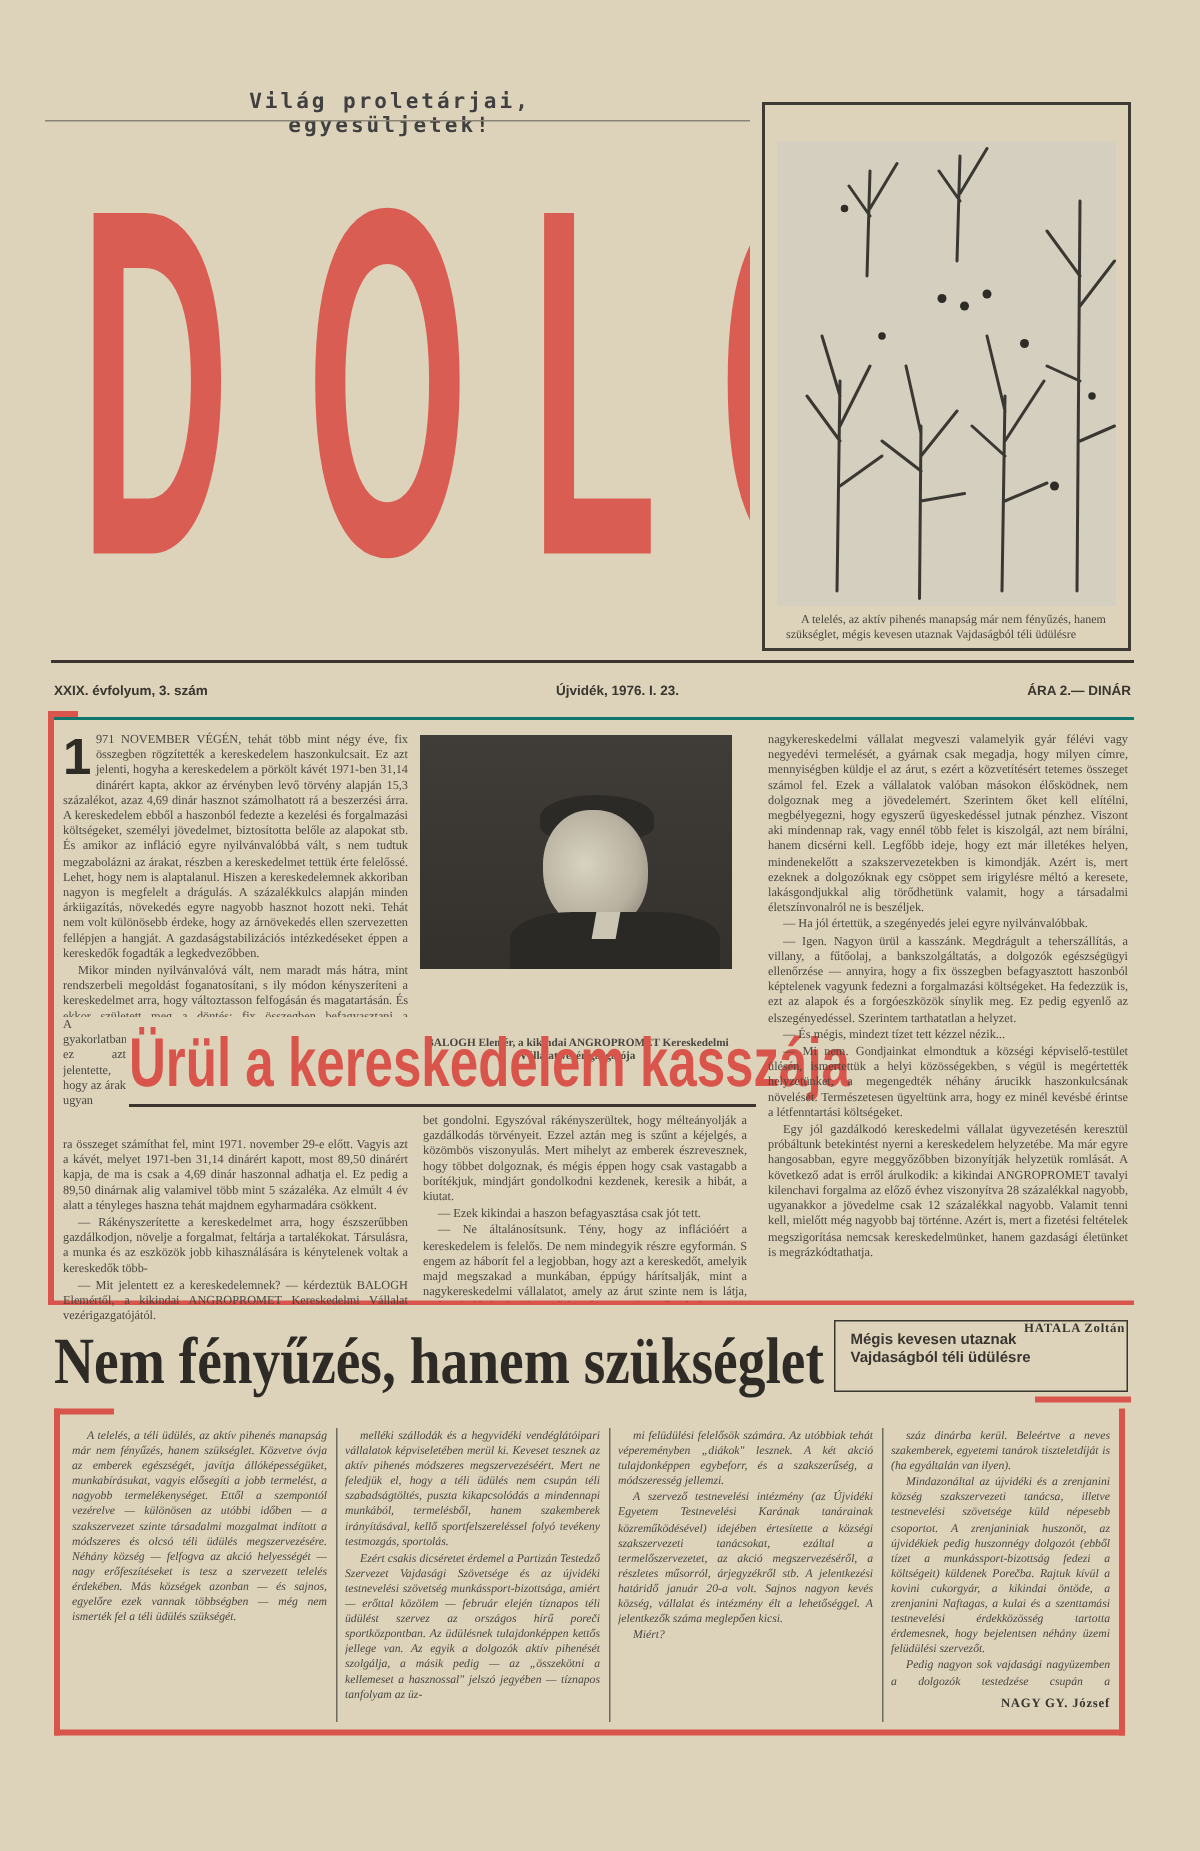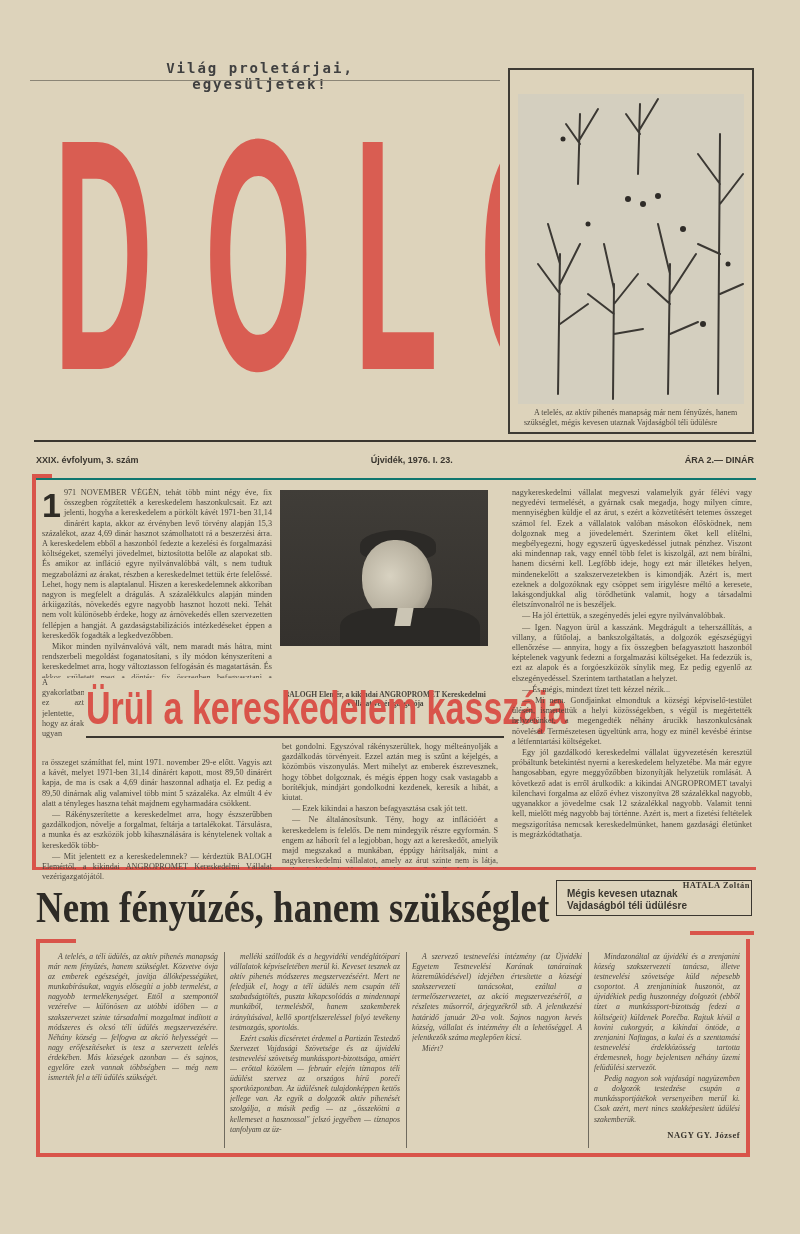--- a/index.html
+++ b/index.html
@@ -113,21 +113,21 @@
   .signature { font-weight: bold; font-size: 8.5px; color: #3a362f; text-align: right; letter-spacing: 0.5px; }
 
   
   .headline2 {
     left: 36px; top: 880px; width: 540px; height: 56px;
     font-family: "Liberation Serif", serif; font-weight: bold;
     font-size: 44px; line-height: 56px; color: #2e2b26;
     white-space: nowrap; transform: scaleX(0.84); transform-origin: left;
   }
   .subhead-box {
-    left: 556px; top: 880px; width: 196px; height: 36px;
+    left: 556px; top: 880px; width: 196px; height: 48px;
     border: 1.5px solid #3a362f;
     font-family: "Liberation Sans", sans-serif; font-weight: bold;
     font-size: 10px; line-height: 12px; color: #3a362f; padding: 7px 10px;
   }
   .a2-frame {
     left: 36px; top: 939px; width: 714px; height: 218px;
     border-left: 4px solid #d9544a; border-right: 4px solid #d9544a; border-bottom: 4px solid #d9544a;
   }
   .col2 { font-size: 7.8px; line-height: 10.1px; text-align: justify; font-style: italic; color: #4a463e; }
   .col2 p { text-indent: 10px; margin-bottom: 1px; }
@@ -237,21 +237,23 @@
 <div class="abs col2" style="left:48px;top:952px;width:170px;height:196px;overflow:hidden;">
   <p>A telelés, a téli üdülés, az aktív pihenés manapság már nem fényűzés, hanem szükséglet. Közvetve óvja az emberek egészségét, javítja állóképességüket, munkabírásukat, vagyis elősegíti a jobb termelést, a nagyobb termelékenységet. Ettől a szempontól vezérelve — különösen az utóbbi időben — a szakszervezet szinte társadalmi mozgalmat indított a módszeres és olcsó téli üdülés megszervezésére. Néhány község — felfogva az akció helyességét — nagy erőfeszítéseket is tesz a szervezett telelés érdekében. Más községek azonban — és sajnos, egyelőre ezek vannak többségben — még nem ismerték fel a téli üdülés szükségét.</p>
 </div>
 <div class="abs vrule" style="left:224px;top:952px;height:196px;"></div>
 <div class="abs col2" style="left:230px;top:952px;width:170px;height:196px;overflow:hidden;">
   <p class="noind">melléki szállodák és a hegyvidéki vendéglátóipari vállalatok képviseletében merül ki. Keveset tesznek az aktív pihenés módszeres megszervezéséért. Mert ne feledjük el, hogy a téli üdülés nem csupán téli szabadságtöltés, puszta kikapcsolódás a mindennapi munkából, termelésből, hanem szakemberek irányításával, kellő sportfelszereléssel folyó tevékeny testmozgás, sportolás.</p>
   <p>Ezért csakis dicséretet érdemel a Partizán Testedző Szervezet Vajdasági Szövetsége és az újvidéki testnevelési szövetség munkássport-bizottsága, amiért — erőttal közölem — február elején tíznapos téli üdülést szervez az országos hírű poreči sportközpontban. Az üdülésnek tulajdonképpen kettős jellege van. Az egyik a dolgozók aktív pihenését szolgálja, a másik pedig — az „összekötni a kellemeset a hasznossal" jelszó jegyében — tíznapos tanfolyam az üz-</p>
 </div>
 <div class="abs vrule" style="left:406px;top:952px;height:196px;"></div>
 <div class="abs col2" style="left:412px;top:952px;width:170px;height:196px;overflow:hidden;">
+  <p class="noind">mi felüdülési felelősök számára. Az utóbbiak tehát vépereményben „diákok" lesznek. A két akció tulajdonképpen egybeforr, és a szakszerűség, a módszeresség jellemzi.</p>
   <p>A szervező testnevelési intézmény (az Újvidéki Egyetem Testnevelési Karának tanárainak közreműködésével) idejében értesítette a községi szakszervezeti tanácsokat, ezáltal a termelőszervezetet, az akció megszervezéséről, a részletes műsorról, árjegyzékről stb. A jelentkezési határidő január 20-a volt. Sajnos nagyon kevés község, vállalat és intézmény élt a lehetőséggel. A jelentkezők száma meglepően kicsi.</p>
   <p>Miért?</p>
 </div>
 <div class="abs vrule" style="left:588px;top:952px;height:196px;"></div>
 <div class="abs col2" style="left:594px;top:952px;width:146px;height:176px;overflow:hidden;">
+  <p class="noind">száz dinárba kerül. Beleértve a neves szakemberek, egyetemi tanárok tiszteletdíját is (ha egyáltalán van ilyen).</p>
   <p>Mindazonáltal az újvidéki és a zrenjanini község szakszervezeti tanácsa, illetve testnevelési szövetsége küld népesebb csoportot. A zrenjaniniak huszonöt, az újvidékiek pedig huszonnégy dolgozót (ebből tízet a munkássport-bizottság fedezi a költségeit) küldenek Porečba. Rajtuk kívül a kovini cukorgyár, a kikindai öntöde, a zrenjanini Naftagas, a kulai és a szenttamási testnevelési érdekközösség tartotta érdemesnek, hogy bejelentsen néhány üzemi felüdülési szervezőt.</p>
   <p>Pedig nagyon sok vajdasági nagyüzemben a dolgozók testedzése csupán a munkássportjátékok versenyeiben merül ki. Csak azért, mert nincs szakképesített üdülési szakemberük.</p>
 </div>
 <div class="abs signature" style="left:600px;top:1130px;width:140px;">NAGY GY. József</div>
 
 </body></html>

